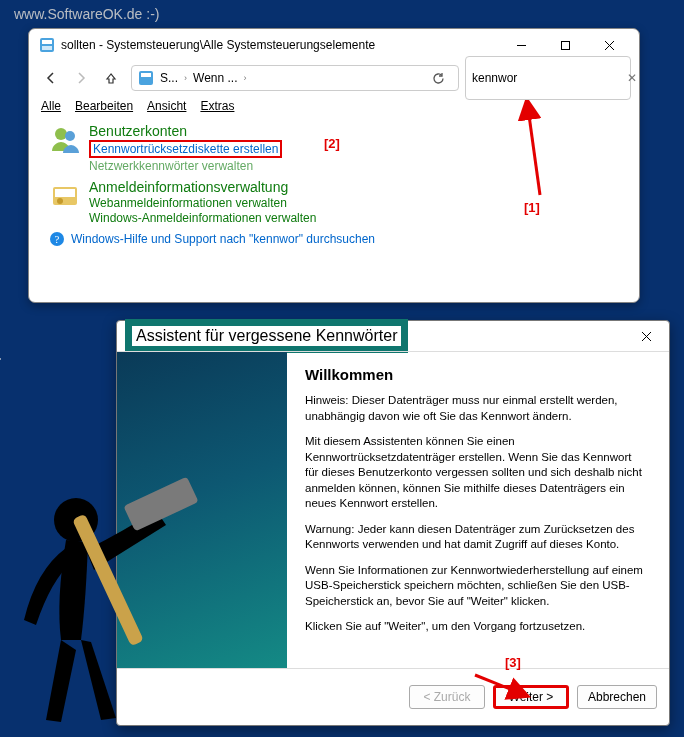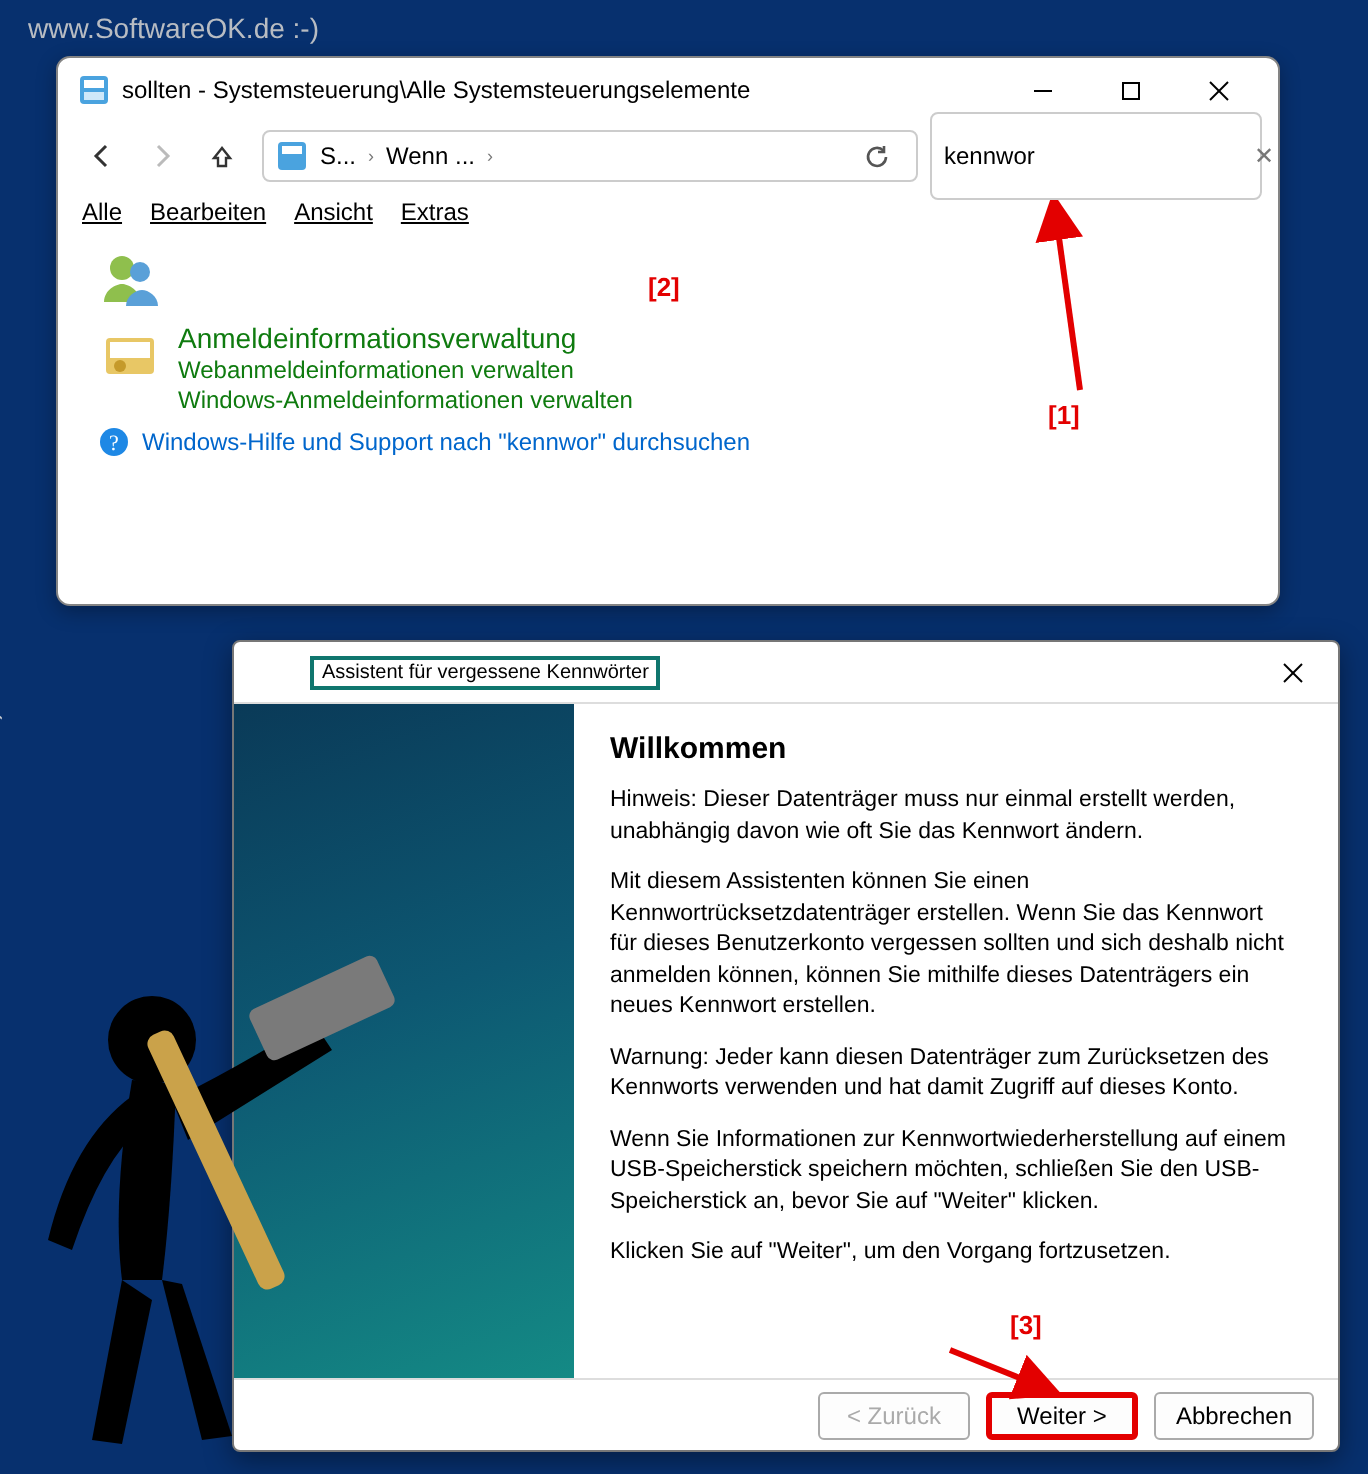--- a/index.html
+++ b/index.html
@@ -90,35 +90,35 @@
   .wizard {
     position:absolute; left:116px; top:320px; width:554px; height:406px;
     background:#fff; border:1px solid #777; border-radius:4px;
     box-shadow: 0 4px 14px rgba(0,0,0,.4);
     display:flex; flex-direction:column;
   }
   .wiz-titlebar {
     height:30px; display:flex; align-items:center; padding:0 6px 0 8px;
   }
   .wiz-title { flex:1; }
-  .wiz-redbox { border:2px solid #0f766e; padding:1px 4px; display:inline-block; font-size:10px;margin-left:30px;}
+  .wiz-redbox { border:7px solid #0f766e; padding:1px 4px; display:inline-block; font-size:16px;}
   .wiz-close { width:34px; height:24px; display:flex; align-items:center; justify-content:center; border-radius:3px;}
   .wiz-body { flex:1; display:flex; border-top:1px solid #ddd; }
   .wiz-side {
     width:170px; background: linear-gradient(160deg,#0a3a58 0%, #0d5872 45%, #148a85 100%);
     position:relative;
   }
   .wiz-content {
     flex:1; padding:14px 22px 8px 18px; font-size:11.5px; color:#000;
     display:flex; flex-direction:column; gap:10px;
   }
   .wiz-h { font-size:15px; font-weight:bold; }
   .wiz-p { line-height:1.35; }
   .wiz-footer {
-    height:36px; border-top:1px solid #ddd; display:flex; align-items:center;
+    height:57px; border-top:1px solid #ddd; display:flex; align-items:center;
     justify-content:flex-end; gap:8px; padding:0 12px;
   }
   .wiz-btn {
     min-width:76px; height:24px; border:1px solid #aaa; border-radius:3px;
     background:#fdfdfd; font-size:12px; display:flex; align-items:center;
     justify-content:center; padding:0 10px;
   }
   .wiz-btn.disabled { color:#aaa; }
   .wiz-btn.primary-outline { border:3px solid #e30000; }
   
@@ -211,20 +211,25 @@
   </div>
 
   <div class="cp-body">
     <div class="result-group">
       <svg class="result-icon" viewBox="0 0 32 32">
         <circle cx="12" cy="11" r="6" fill="#8fbf4d"></circle>
           <circle cx="21" cy="13" r="5" fill="#5aa0d8"></circle>
         <path d="M3 28c0-6 6-9 9-9s9 3 9 9z" fill="#8fbf4d"></path>
           <path d="M14 30c0-5 5-8 8-8s8 3 8 8z" fill="#5aa0d8"></path>
       </svg>
+      <div class="result-lines">
+        <span class="result-head">Benutzerkonten</span>
+        <span class="redbox" style="width:fit-content"><span class="result-link blue">Kennwortrücksetzdiskette erstellen</span></span>
+        <span class="result-link" style="color:#0f7b0f; opacity:.65">Netzwerkkennwörter verwalten</span>
+      </div>
     </div>
 
     <div class="result-group">
       <svg class="result-icon" viewBox="0 0 32 32">
         <rect x="4" y="8" width="24" height="18" rx="2" fill="#e8c765"></rect>
         <rect x="6" y="10" width="20" height="8" fill="#fff"></rect>
         <circle cx="11" cy="22" r="3" fill="#c59a2b"></circle>
       </svg>
       <div class="result-lines">
         <span class="result-head">Anmeldeinformationsverwaltung</span>

